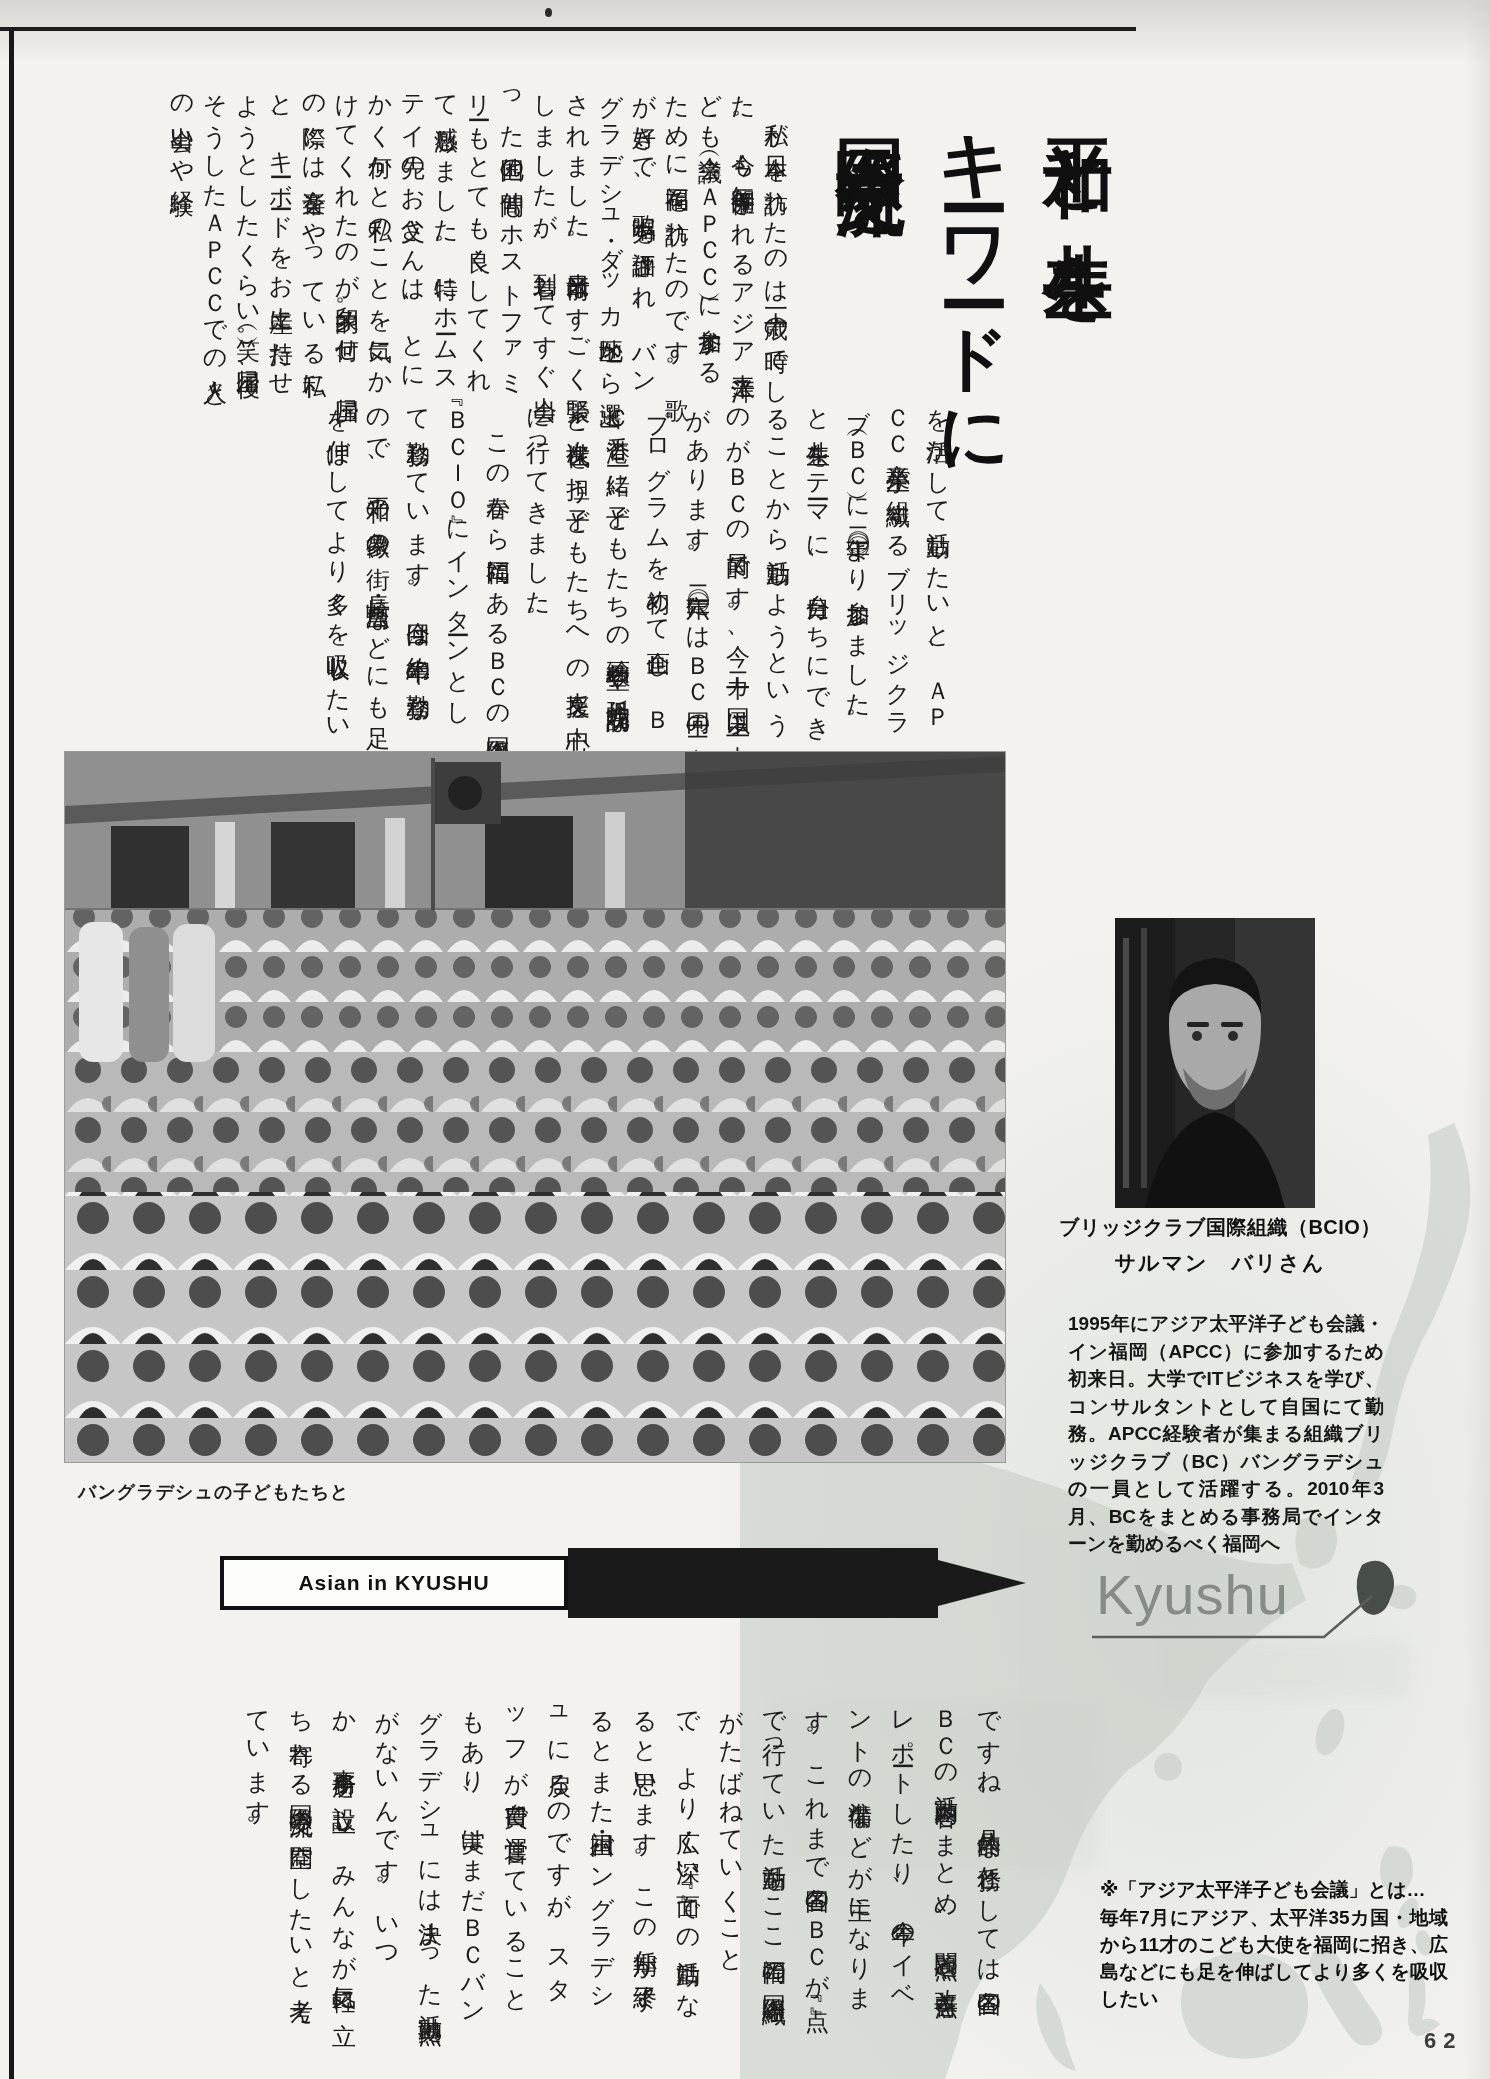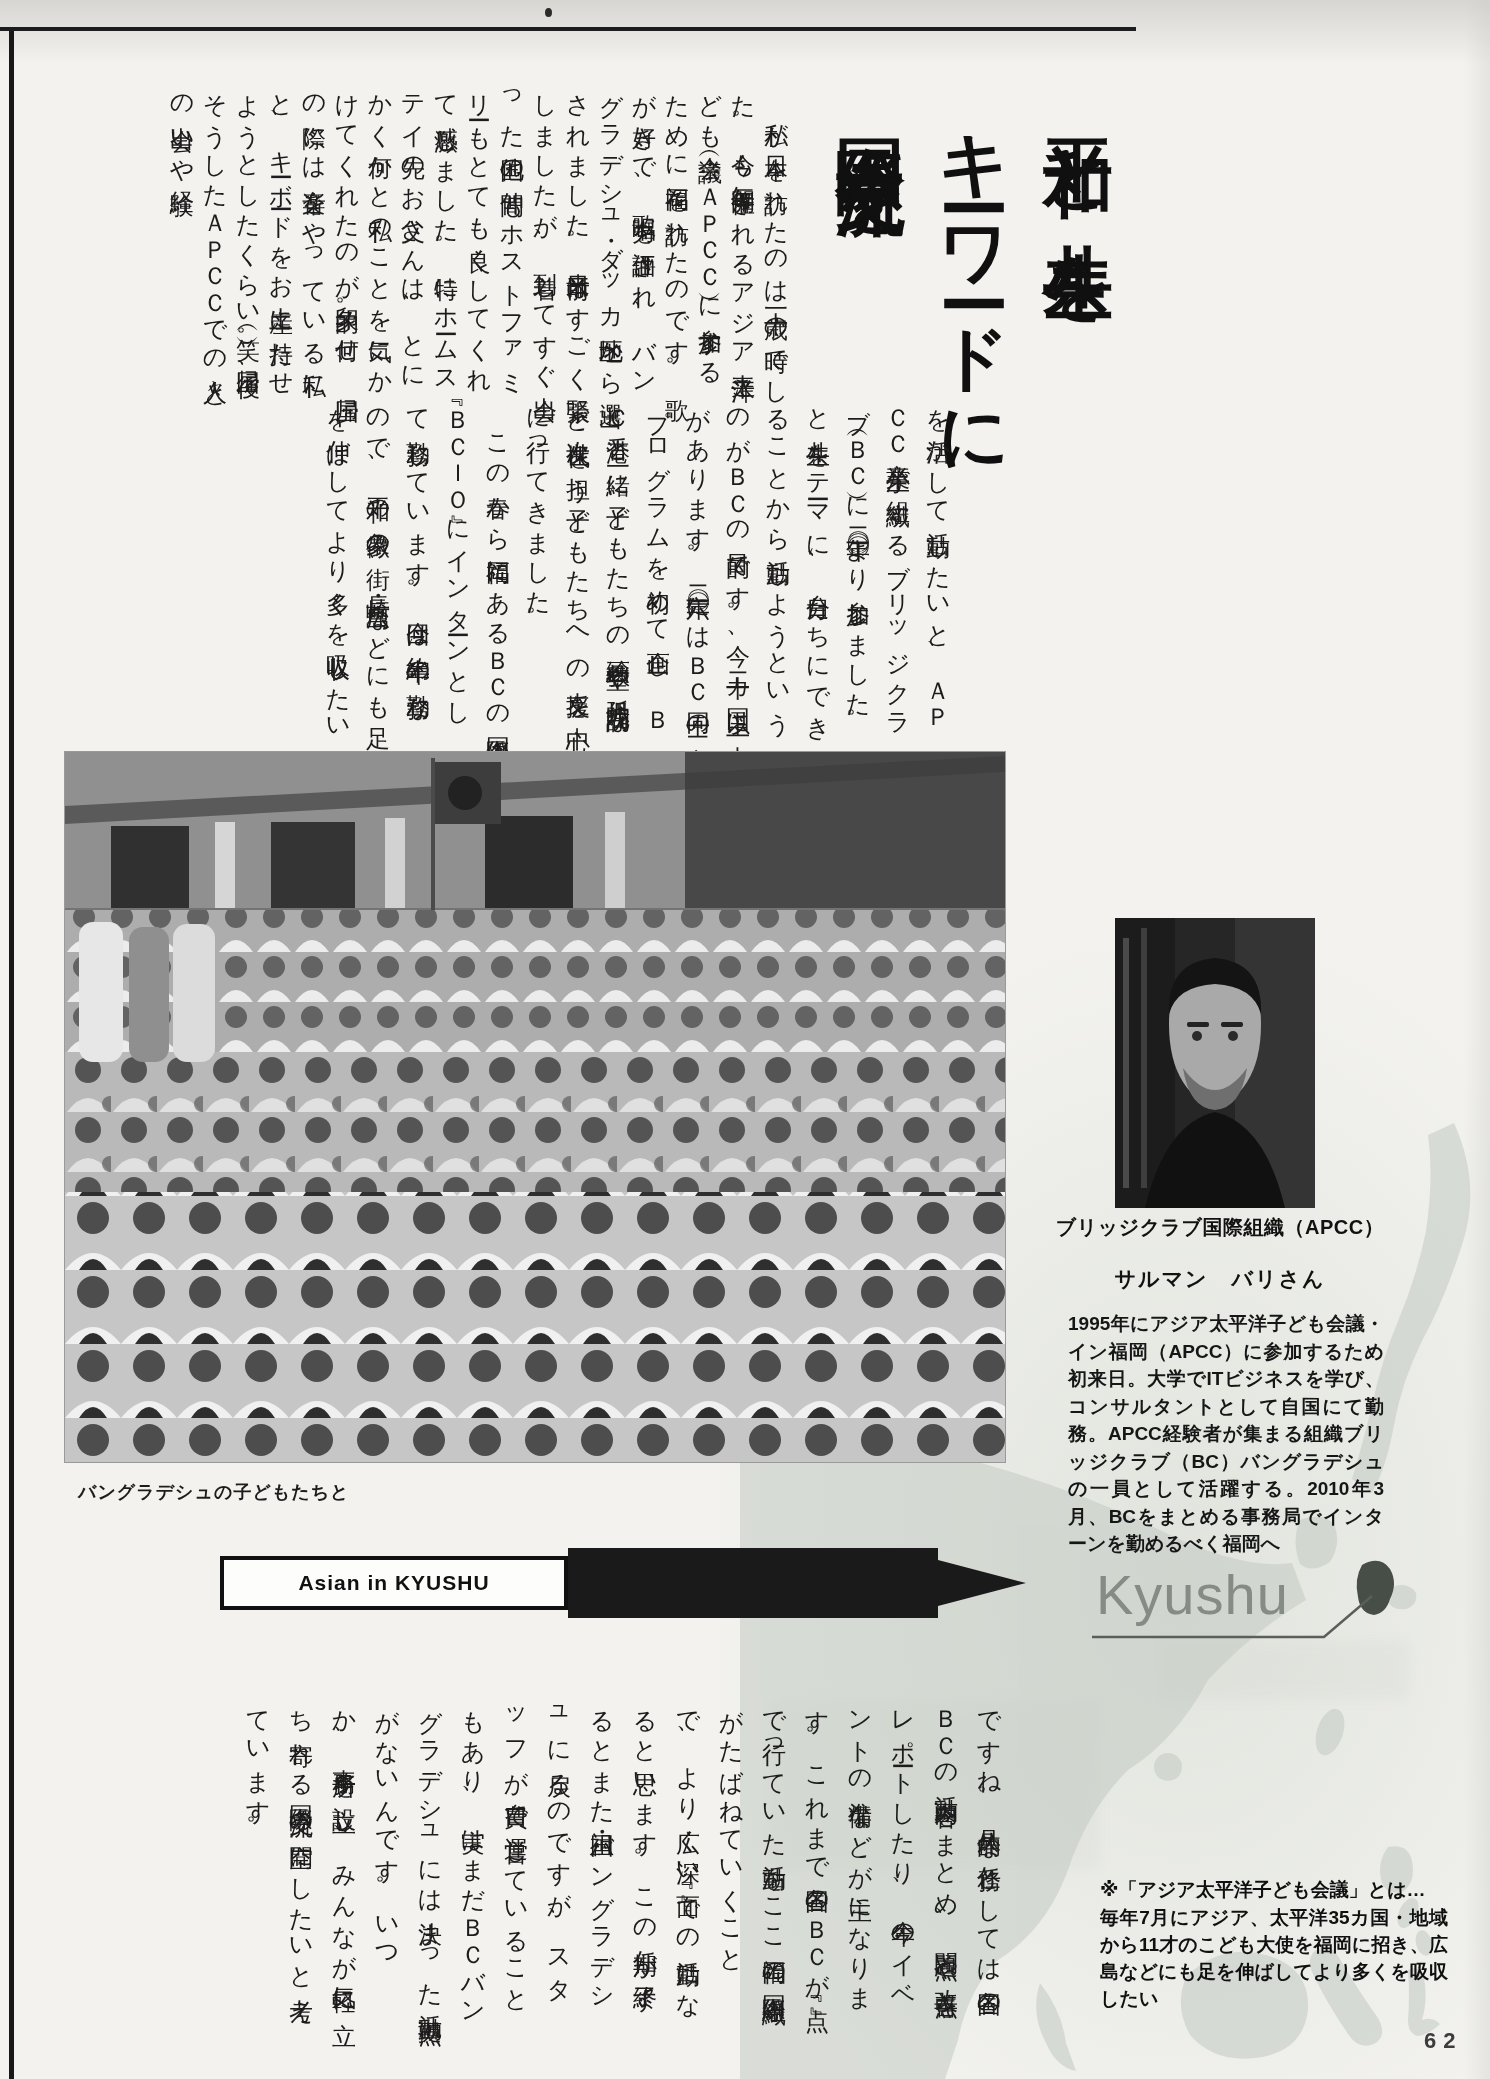--- a/index.html
+++ b/index.html
@@ -32,21 +32,21 @@
   .group-photo svg{display:block;width:100%;height:100%;}
   .photo-caption{position:absolute;left:78px;top:1480px;font-family:"Liberation Sans","DejaVu Sans",sans-serif;
                font-weight:bold;font-size:18px;color:#1c1c1c;letter-spacing:1px;}
 
   
   .portrait{position:absolute;left:1115px;top:918px;width:200px;height:290px;background:#222;}
   .portrait svg{display:block;width:100%;height:100%;}
   .profile-cap{position:absolute;left:1050px;top:1214px;width:340px;text-align:center;
                font-family:"Liberation Sans","DejaVu Sans",sans-serif;font-weight:bold;color:#111;}
   .profile-org{font-size:20px;letter-spacing:.5px;}
-  .profile-name{font-size:21px;margin-top:24px;letter-spacing:2px;font-family:Liberation Mono, monospace;}
+  .profile-name{font-size:21px;margin-top:8px;letter-spacing:2px;font-family:Liberation Mono, monospace;}
   .profile-bio{position:absolute;left:1068px;top:1310px;width:316px;
                font-family:"Liberation Sans","DejaVu Sans",sans-serif;font-size:19px;
                line-height:27.5px;color:#161616;font-weight:600;text-align:justify;}
 
   
   .banner-box{position:absolute;left:220px;top:1556px;width:340px;height:46px;background:#fdfdfc;
               border:4px solid #111;display:flex;align-items:center;justify-content:center;
               font-family:"Liberation Sans","DejaVu Sans",sans-serif;font-weight:bold;
               font-size:21px;color:#111;letter-spacing:1px;}
   .banner-bar{position:absolute;left:564px;top:1544px;width:470px;height:78px;}
@@ -197,21 +197,21 @@
       <path d="M68 150 q32 44 64 0 q-6 40 -32 42 q-26 -2 -32 -42 Z" fill="#6f6f6f"></path>
       <circle cx="82" cy="118" r="5" fill="#2a2a2a"></circle>
       <circle cx="118" cy="118" r="5" fill="#2a2a2a"></circle>
       <rect x="72" y="104" width="22" height="5" fill="#222" rx="2"></rect>
       <rect x="106" y="104" width="22" height="5" fill="#222" rx="2"></rect>
       <path d="M30 290 q20 -84 70 -96 q50 12 70 96 Z" fill="#111"></path>
     </svg>
   </div>
 
   <div class="profile-cap">
-    <div class="profile-org">ブリッジクラブ国際組織（APCC）</div>
+    <div class="profile-org">ブリッジクラブ国際組織（BCIO）</div>
     <div class="profile-name">サルマン　バリさん</div>
   </div>
   <div class="profile-bio">1995年にアジア太平洋子ども会議・イン福岡（APCC）に参加するため初来日。大学でITビジネスを学び、コンサルタントとして自国にて勤務。APCC経験者が集まる組織ブリッジクラブ（BC）バングラデシュの一員として活躍する。2010年3月、BCをまとめる事務局でインターンを勤めるべく福岡へ</div>
 
   <div class="banner-box">
     <span>Asian in KYUSHU</span>
   </div>
   <svg class="banner-bar" viewBox="0 0 470 78">
     <polygon points="4,4 374,4 374,16 462,39 374,62 374,74 4,74" fill="#1a1a1a"></polygon>
   </svg>

